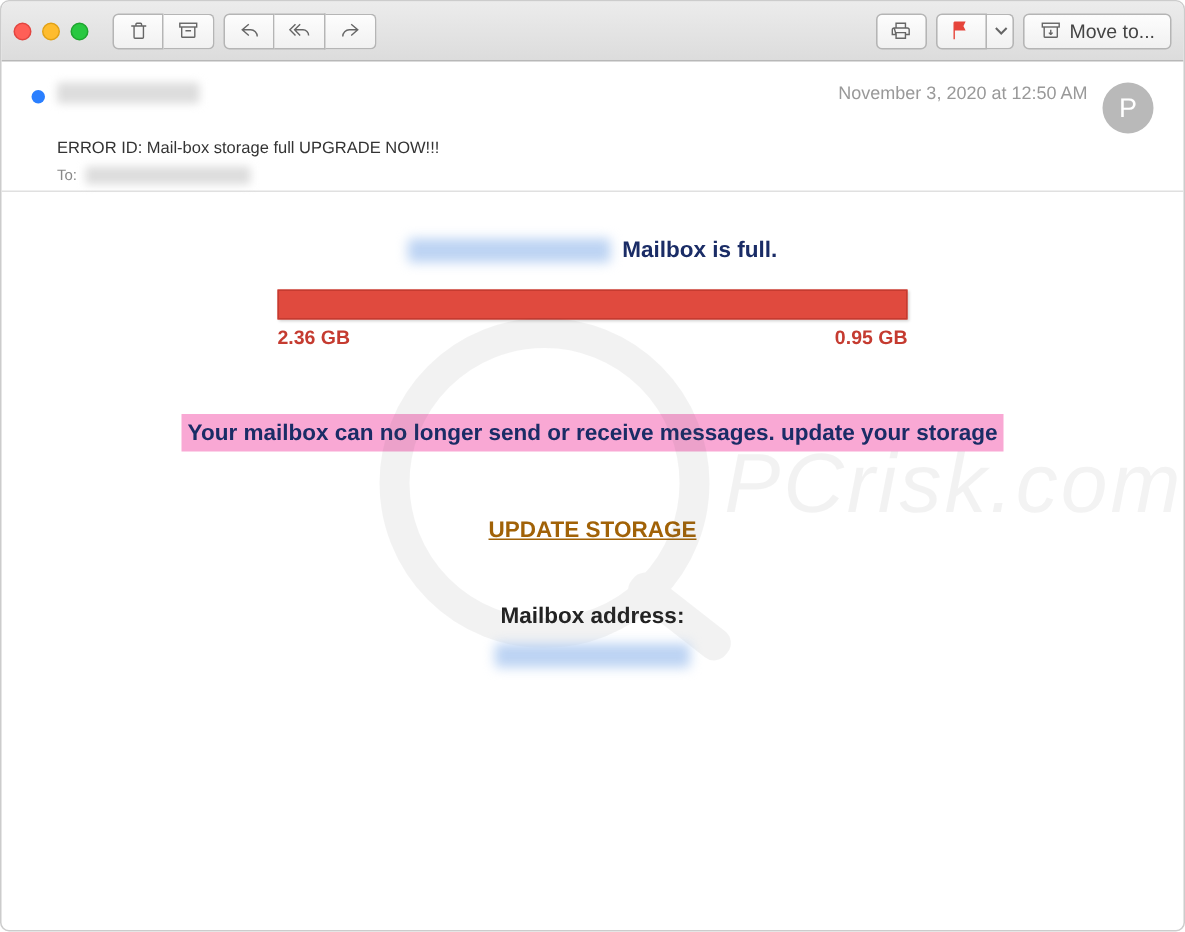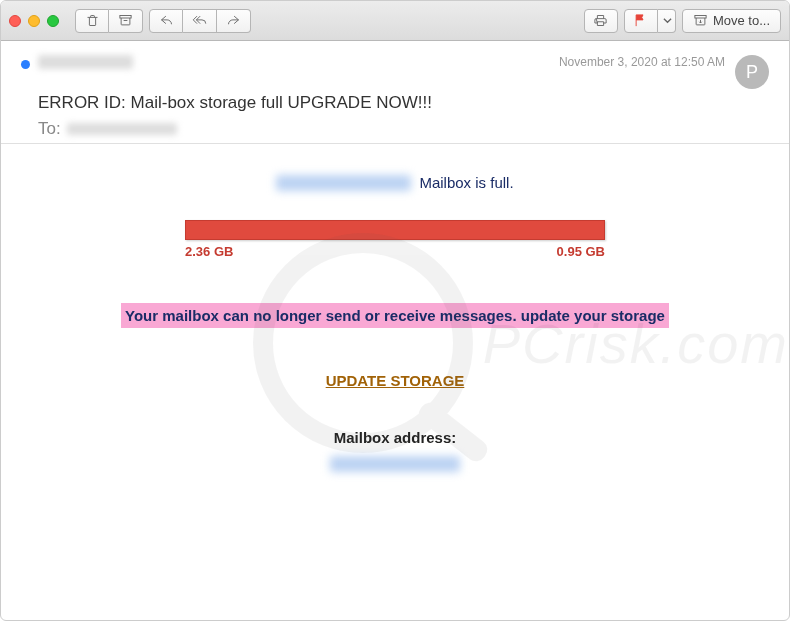--- a/index.html
+++ b/index.html
@@ -53,22 +53,22 @@
   .msg-header {
     padding: 14px 20px 4px 20px;
     border-bottom: 1px solid #e0e0e0;
     position: relative;
   }
   .top-row { display:flex; align-items:flex-start;}
   .unread-dot { width:9px; height:9px; background:#2a7fff; border-radius:50%; margin-top:5px; margin-right:8px;}
   .sender-blur { width:95px; height:14px; background:#ddd; border-radius:2px; filter:blur(3px);}
   .date { margin-left:auto; color:#999; font-size:12px; margin-right:10px;}
   .avatar { width:34px;height:34px;border-radius:50%;background:#b9b9b9;color:#fff;display:flex;align-items:center;justify-content:center;font-size:18px;}
-  .subject { margin-left:17px; margin-top:4px; color:#333; font-size:17px;}
-  .to-row { margin-left:17px; margin-top:6px; color:#888; font-size:17px; display:flex; align-items:center; gap:6px;}
+  .subject { margin-left:17px; margin-top:4px; color:#333; font-size:11px;}
+  .to-row { margin-left:17px; margin-top:6px; color:#888; font-size:10px; display:flex; align-items:center; gap:6px;}
   .to-blur { width:110px; height:12px; background:#ddd; border-radius:2px; filter:blur(3px);}
 
   
   .msg-body { padding: 30px 40px; position:relative; }
   .watermark {
     position:absolute; inset:0; pointer-events:none;
     display:flex; align-items:center; justify-content:flex-end;
     opacity:0.07;
   }
   .watermark-inner {
@@ -78,23 +78,23 @@
   .wm-circle {
     width:220px;height:220px;border:20px solid #555;border-radius:50%;position:relative;
   }
   .wm-handle {
     position:absolute; width:80px;height:22px;background:#555;
     bottom:-10px; right:-40px; transform:rotate(38deg); border-radius:10px;
   }
   .wm-text { font-size:56px; font-style:italic; color:#555; font-weight:300; letter-spacing:2px;}
 
   .center { text-align:center; }
-  .title-row { display:flex; justify-content:center; align-items:flex-end; gap:8px; color:#1a2c66; font-weight:normal; font-size:15px;}
+  .title-row { display:flex; justify-content:center; align-items:flex-end; gap:8px; color:#1a2c66; font-weight:bold; font-size:15px;}
   .title-blur { width:135px; height:16px; background:#bcd3f3; border-radius:2px; filter:blur(4px);}
-  .bar-wrap { width:420px; margin:29px auto 6px auto;}
+  .bar-wrap { width:420px; margin:18px auto 6px auto;}
   .bar { height:20px; background:#e04a3e; border:1px solid #c53b30; box-shadow:1px 1px 2px rgba(0,0,0,.2);}
   .bar-labels { display:flex; justify-content:space-between; color:#c53b30; font-weight:bold; font-size:13px; margin-top:4px;}
   .banner {
     display:inline-block; background:#f9a8d4; color:#1a2c66; font-weight:bold;
     font-size:15px; padding:4px 4px; margin-top:38px;
   }
   .update-link { color:#a16207; font-weight:bold; text-decoration:underline; font-size:15px; display:inline-block; margin-top:44px;}
   .addr-label { font-weight:bold; color:#222; font-size:15px; margin-top:40px;}
   .addr-blur { width:130px;height:16px;background:#bcd3f3;border-radius:2px;filter:blur(4px); margin:10px auto 0 auto;}
 </style>

